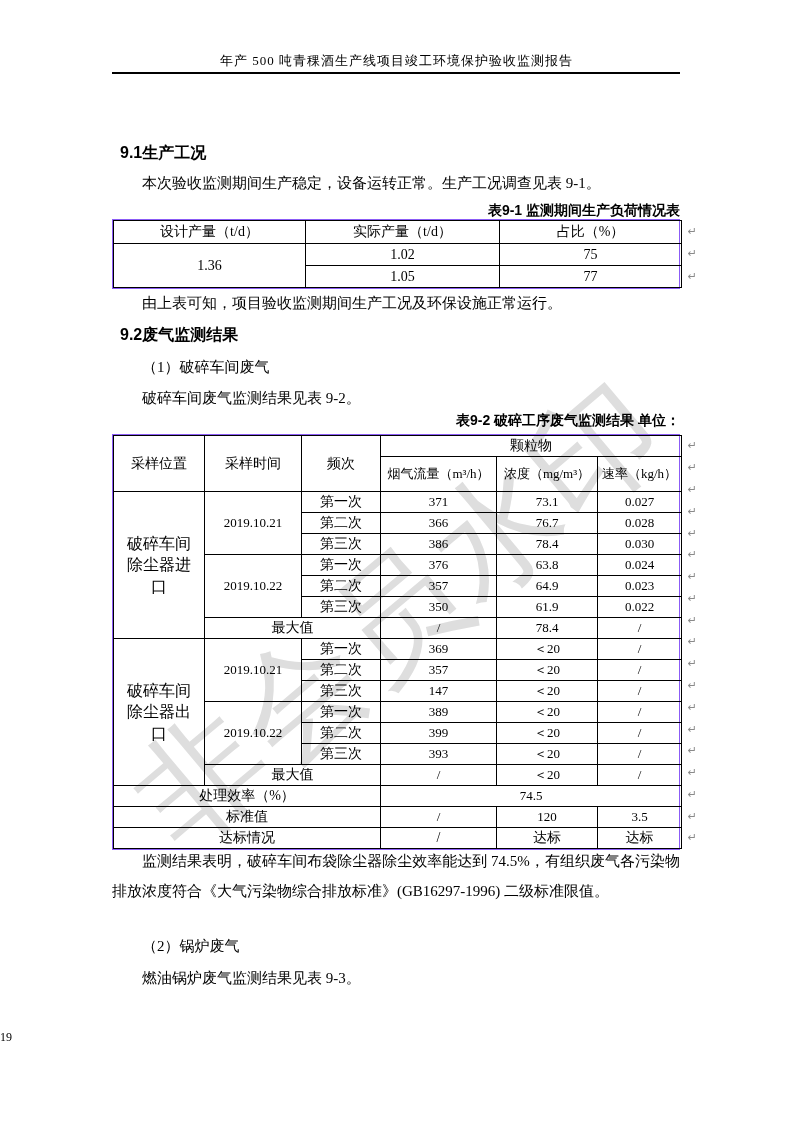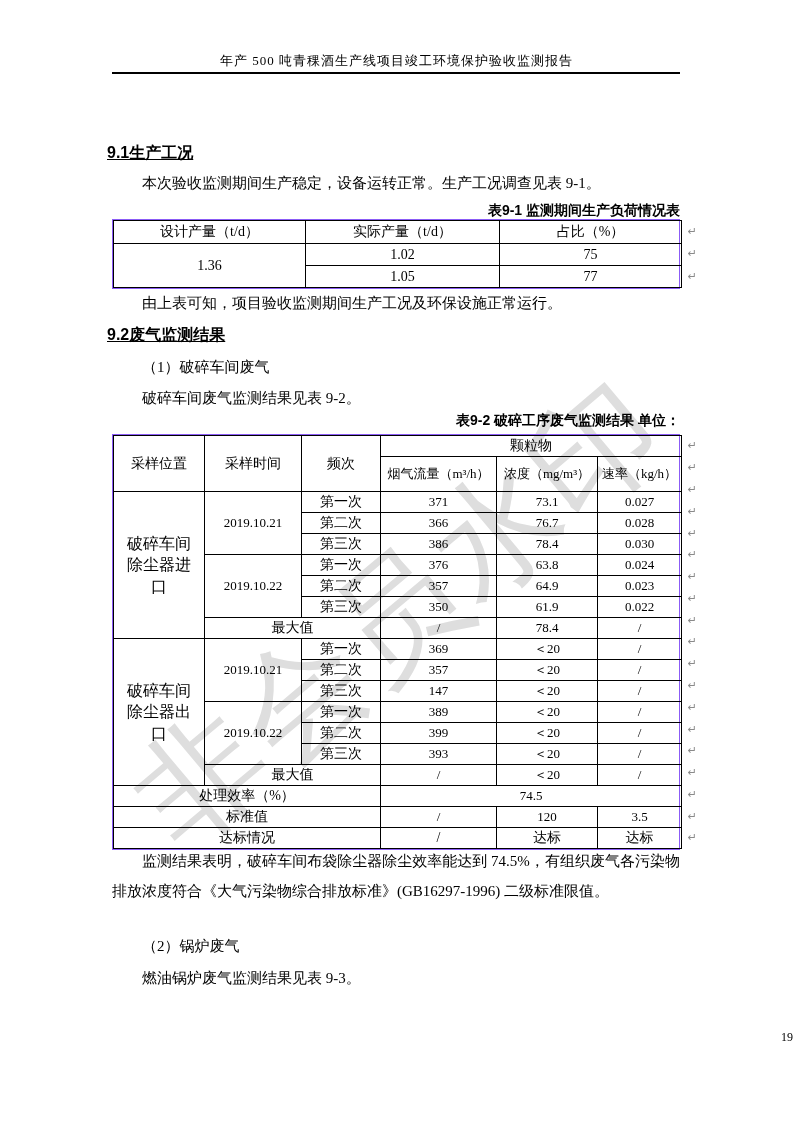--- a/index.html
+++ b/index.html
@@ -13,21 +13,21 @@
   .watermark {
     position:absolute; left:400px; top:615px;
     transform:translate(-50%,-50%) rotate(-40deg);
     font-family:"Liberation Sans", sans-serif;
     font-size:126px; color:#dedede; white-space:nowrap; letter-spacing:2px;
     user-select:none; pointer-events:none;
   }
   .header-title { top:52px; left:0; width:100%; text-align:center; font-size:13px; letter-spacing:1px; }
   .header-rule { top:72px; left:112px; width:568px; border-top:2px solid #000; }
   .h1 { top:101px; left:112px; font-family:"Liberation Sans", sans-serif; font-weight:bold; font-size:19px; letter-spacing:1px; }
-  .h2 { left:107px; font-family:"Liberation Sans", sans-serif; font-weight:bold; font-size:16px;text-decoration:underline; }
+  .h2 { left:120px; font-family:"Liberation Sans", sans-serif; font-weight:bold; font-size:16px; }
   .s91 { top:143px; }
   .s92 { top:325px; }
   .body-text { left:112px; width:568px; font-size:15px; }
   .indent { text-indent:2em; }
   .p1 { top:174px; }
   .p2 { top:294px; }
   .p3 { top:358px; }
   .p4 { top:389px; }
   .p5 { top:846px; line-height:30px; text-align:justify; }
   .p6 { top:937px; }
@@ -44,21 +44,21 @@
   .t1 tr.hdr td { height:23px; }
   .t2 td { height:21px; }
   .t2 td.cjk { font-size:14px; }
   .t2 td.loc { font-size:16px; padding:0 8px; line-height:1.35; }
   .t2 tr.sub td { font-size:13px; padding:8px 2px; }
   .marks {
     position:absolute; right:-18px; top:0; bottom:0;
     display:flex; flex-direction:column; justify-content:space-around; align-items:flex-start;
     color:#8a8a8a; font-size:11px; line-height:1; font-family:"DejaVu Sans", sans-serif;
   }
-  .page-number { top:1030px; left:0; width:100%; text-align:right; font-size:12px; }
+  .page-number { top:1030px; left:0; width:100%; text-align:left; font-size:12px; }
 </style>
 </head>
 <body>
 
 <div class="page">
 
   <div class="watermark">非会员水印</div>
 
   <div class="abs header-title">年产 500 吨青稞酒生产线项目竣工环境保护验收监测报告</div>
   <div class="abs header-rule"></div>

